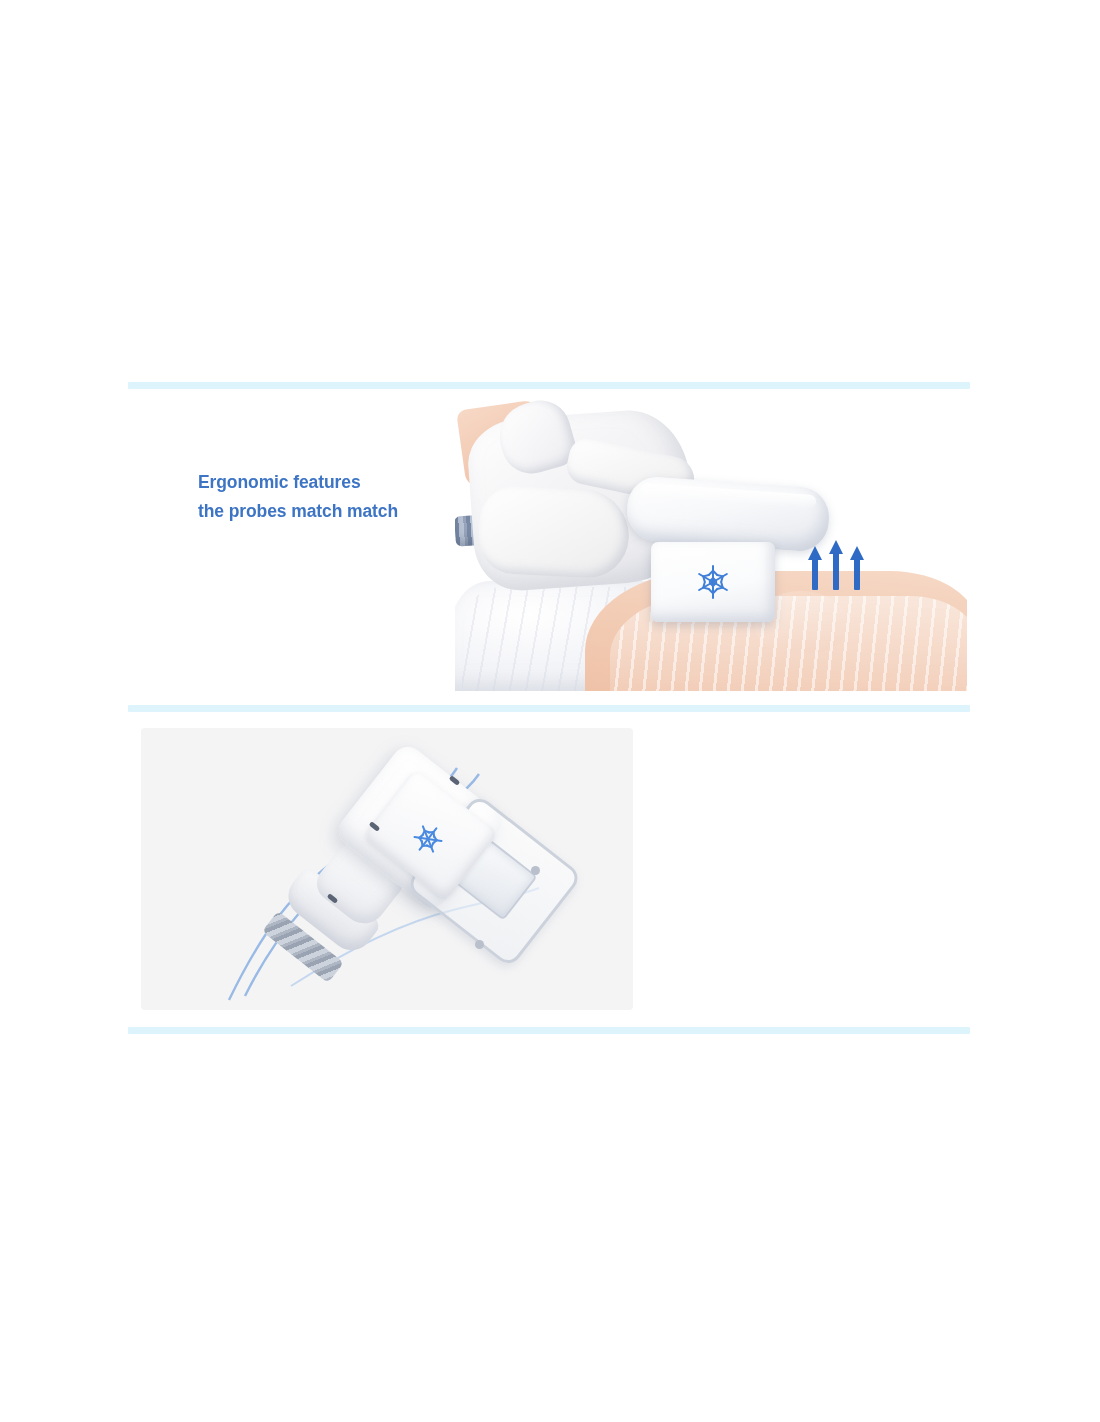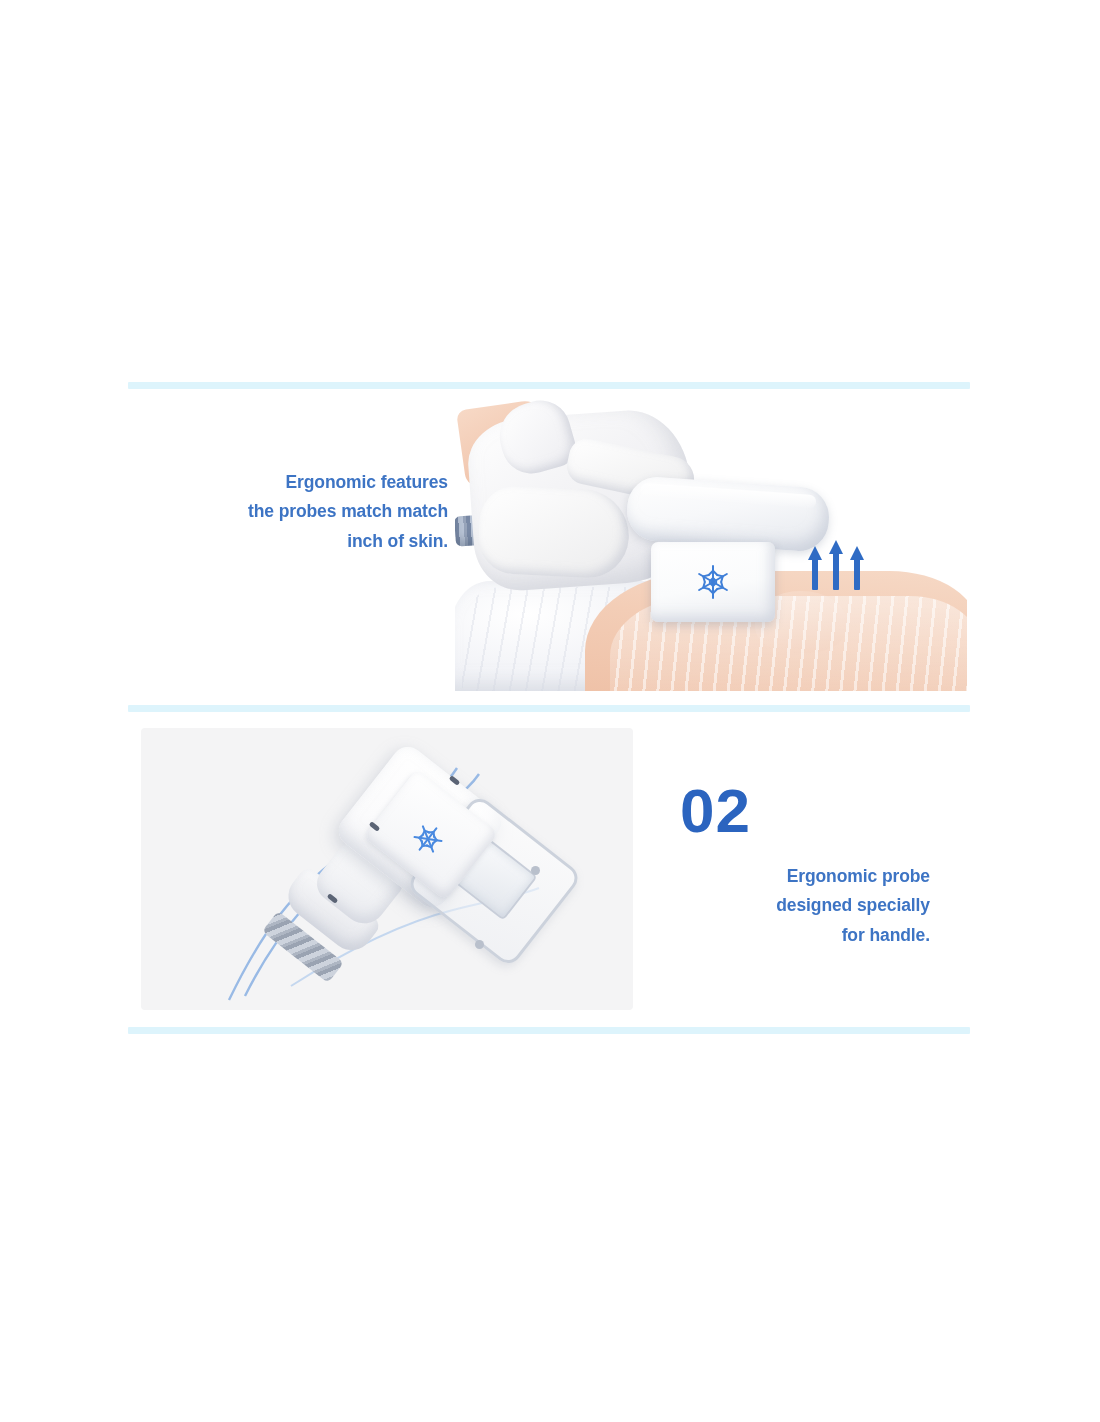--- a/index.html
+++ b/index.html
@@ -57,21 +57,20 @@
     font-family: "Liberation Sans", sans-serif;
   }
 
   .caption {
     margin-top: 20px;
     font-size: 17.5px;
     font-weight: 700;
     color: #3d74c4;
     line-height: 1.68;
     letter-spacing: -0.1px;
-    text-align: right;
   }
   .caption .ln { display: block; white-space: nowrap; }
 
   
   .photo1 {
     left: 455px;
     top: 396px;
     width: 512px;
     height: 295px;
     overflow: hidden;
@@ -365,21 +364,20 @@
 <div class="page">
 
   <div class="divider d1"></div>
   <div class="divider d2"></div>
   <div class="divider d3"></div>
 
   <div class="block txt-01">
     <div class="caption">
       <span class="ln">Ergonomic features</span>
       <span class="ln">the probes match match</span>
-      <span class="ln">inch of skin.</span>
     </div>
   </div>
 
   <div class="block photo1">
     <div class="scene">
 
       <div class="towel"></div>
       <div class="skin"></div>
       <div class="skin-bulge"></div>
       <div class="skin-drape"></div>
@@ -492,22 +490,14 @@
               <line x1="50" y1="24" x2="61" y2="34"></line>
             <line x1="50" y1="76" x2="39" y2="66"></line>
               <line x1="50" y1="76" x2="61" y2="66"></line>
           </g>
         </g>
       </svg>
     </div>
     <span class="sr">Close-up product shot of the white ergonomic cryo probe handpiece with transparent applicator bracket on a light gray background</span>
   </div>
 
-  <div class="block txt-02">
-    <div class="big-num">02</div>
-    <div class="caption">
-      <span class="ln">Ergonomic probe</span>
-      <span class="ln">designed specially</span>
-      <span class="ln">for handle.</span>
-    </div>
-  </div>
 
 </div>
 
 </body></html>

